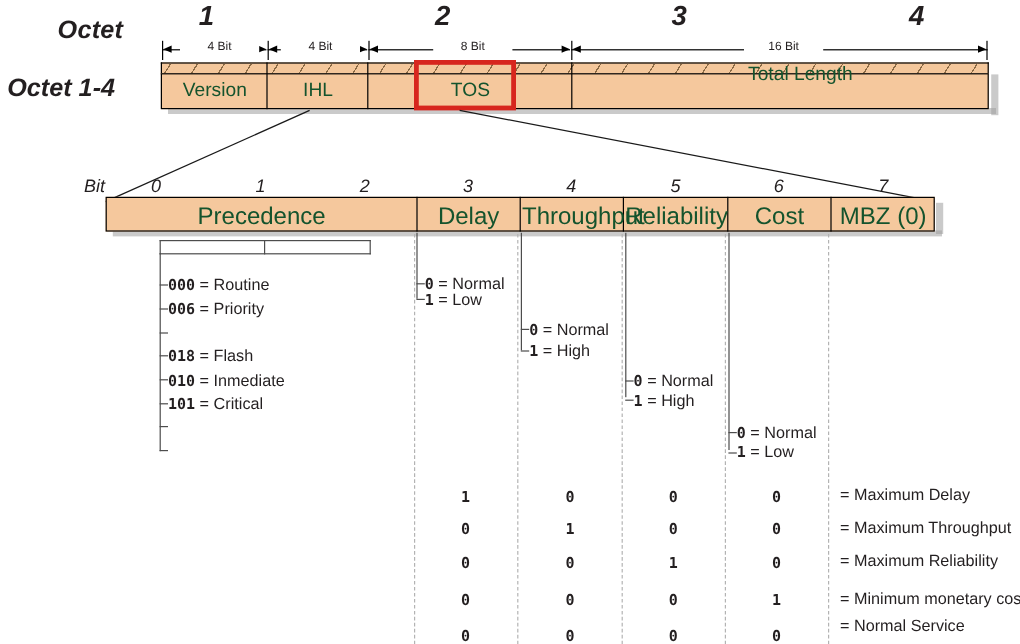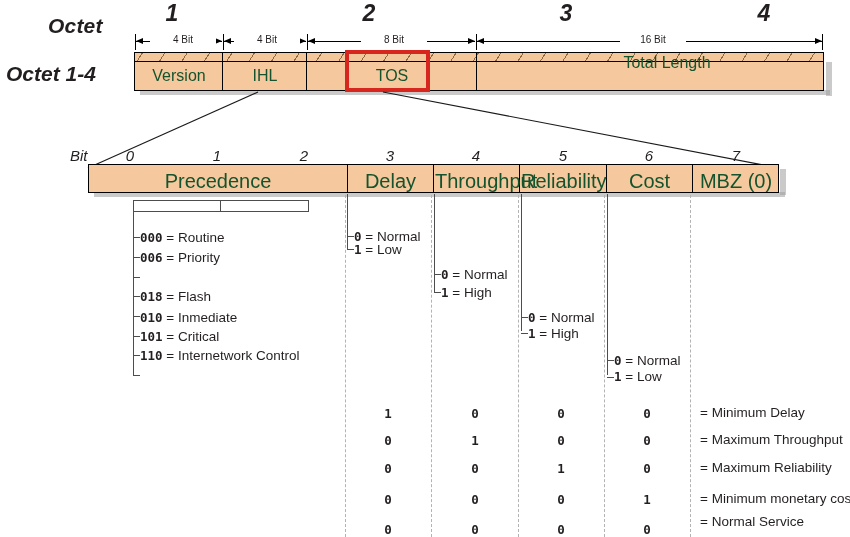--- a/index.html
+++ b/index.html
@@ -312,25 +312,20 @@
   <div class="legend" style="left:140px; top:289px;">
     <span class="mono">018</span>
     <span>=</span>
     <span>Flash</span>
   </div>
   <div class="legend" style="left:140px; top:329px;">
     <span class="mono">101</span>
     <span>=</span>
     <span>Critical</span>
   </div>
-  <div class="legend" style="left:140px; top:348px;">
-    <span class="mono">110</span>
-    <span>=</span>
-    <span>Internetwork Control</span>
-  </div>
 
   <div class="vline-solid" style="left:347px; top:194px; height:55px;"></div>
   <div class="hline" style="left:347px; top:236px; width:7px;"></div>
   <div class="hline" style="left:347px; top:249px; width:7px;"></div>
   <div class="legend" style="left:354px; top:229px;">
     <span class="mono">0</span>
     <span>=</span>
     <span>Normal</span>
   </div>
   <div class="legend" style="left:354px; top:242px;">
@@ -383,21 +378,21 @@
     <span class="mono">1</span>
     <span>=</span>
     <span>Low</span>
   </div>
   <div class="vline-dash" style="left:690px; top:195px; height:342px;"></div>
 
   <div class="tt-cell" style="left:358px; top:406px;">1</div>
   <div class="tt-cell" style="left:445px; top:406px;">0</div>
   <div class="tt-cell" style="left:531px; top:406px;">0</div>
   <div class="tt-cell" style="left:617px; top:406px;">0</div>
-  <div class="tt-desc" style="left:700px; top:405px;">= Minimum Delay</div>
+  <div class="tt-desc" style="left:700px; top:405px;">= Maximum Delay</div>
 
   <div class="tt-cell" style="left:358px; top:433px;">0</div>
   <div class="tt-cell" style="left:445px; top:433px;">1</div>
   <div class="tt-cell" style="left:531px; top:433px;">0</div>
   <div class="tt-cell" style="left:617px; top:433px;">0</div>
   <div class="tt-desc" style="left:700px; top:432px;">= Maximum Throughput</div>
 
   <div class="tt-cell" style="left:358px; top:461px;">0</div>
   <div class="tt-cell" style="left:445px; top:461px;">0</div>
   <div class="tt-cell" style="left:531px; top:461px;">1</div>

